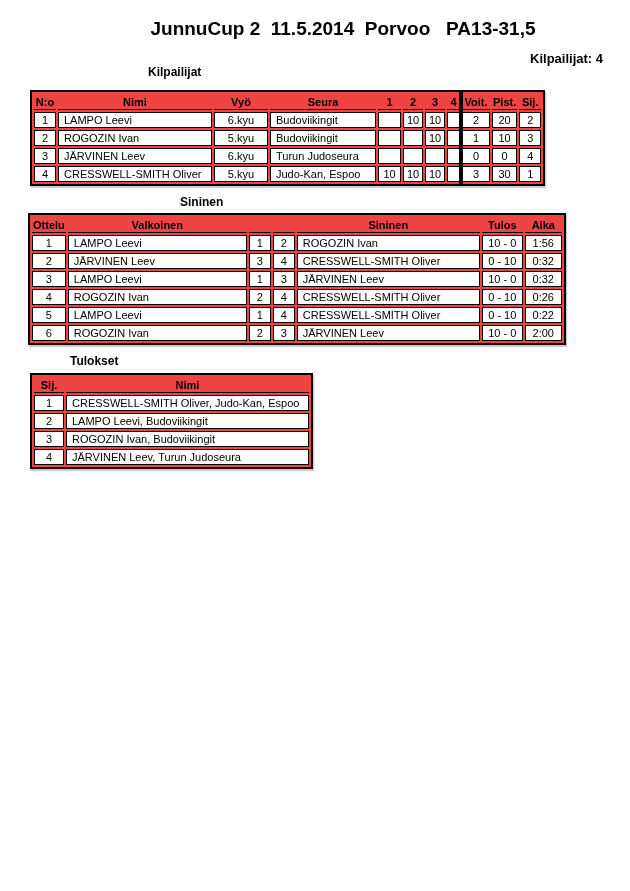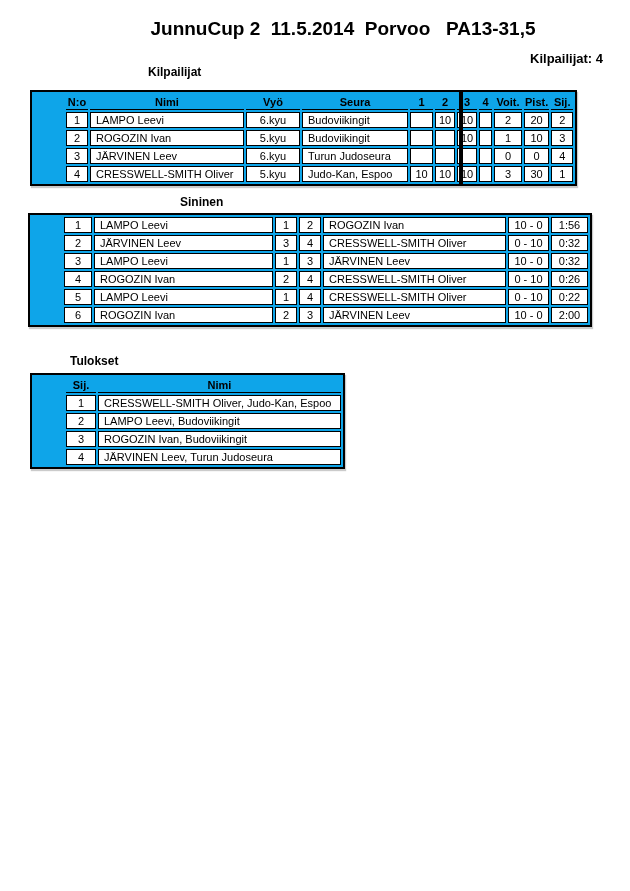--- a/index.html
+++ b/index.html
@@ -21,23 +21,22 @@
   }
   #h1{left:148px;top:65px;}
   #h2{left:180px;top:195px;}
   #h3{left:70px;top:354px;}
   .twrap{position:absolute;}
   #t1wrap{left:30px;top:90px;}
   #t2wrap{left:28px;top:213px;}
   #t3wrap{left:30px;top:373px;}
   table.tbl{
     border-collapse:separate;border-spacing:2px;border:2px solid #000;
-    table-layout:fixed;background:#0ea5e9;
+    table-layout:fixed;background:#ef4444;
     box-shadow:1px 2px 1px rgba(140,140,140,0.45);
-    padding-left:32px;
   }
   table.tbl th{
     font-weight:bold;font-size:11px;height:16px;line-height:14px;
     padding:0 1px;border:none;border-bottom:1px solid #000;
     text-align:center;white-space:nowrap;box-sizing:border-box;overflow:visible;
   }
   table.tbl td{
     font-size:11px;height:16px;line-height:13px;
     padding:0 2px;border:1px solid #000;background:#fff;
     text-align:center;white-space:nowrap;overflow:hidden;box-sizing:border-box;
@@ -151,20 +150,29 @@
       <colgroup>
         <col style="width:28px">
           <col style="width:179px">
           <col style="width:22px">
           <col style="width:22px">
         <col style="width:183px">
           <col style="width:41px">
           <col style="width:37px">
       </colgroup>
       <tbody>
+          <tr>
+        <th>Ottelu</th>
+        <th>Valkoinen</th>
+        <th></th>
+        <th></th>
+        <th>Sininen</th>
+        <th>Tulos</th>
+        <th>Aika</th>
+      </tr>
       <tr>
         <td>1</td>
         <td class="l">LAMPO Leevi</td>
         <td>1</td>
         <td>2</td>
         <td class="l">ROGOZIN Ivan</td>
         <td>10 - 0</td>
         <td>1:56</td>
       </tr>
       <tr>

